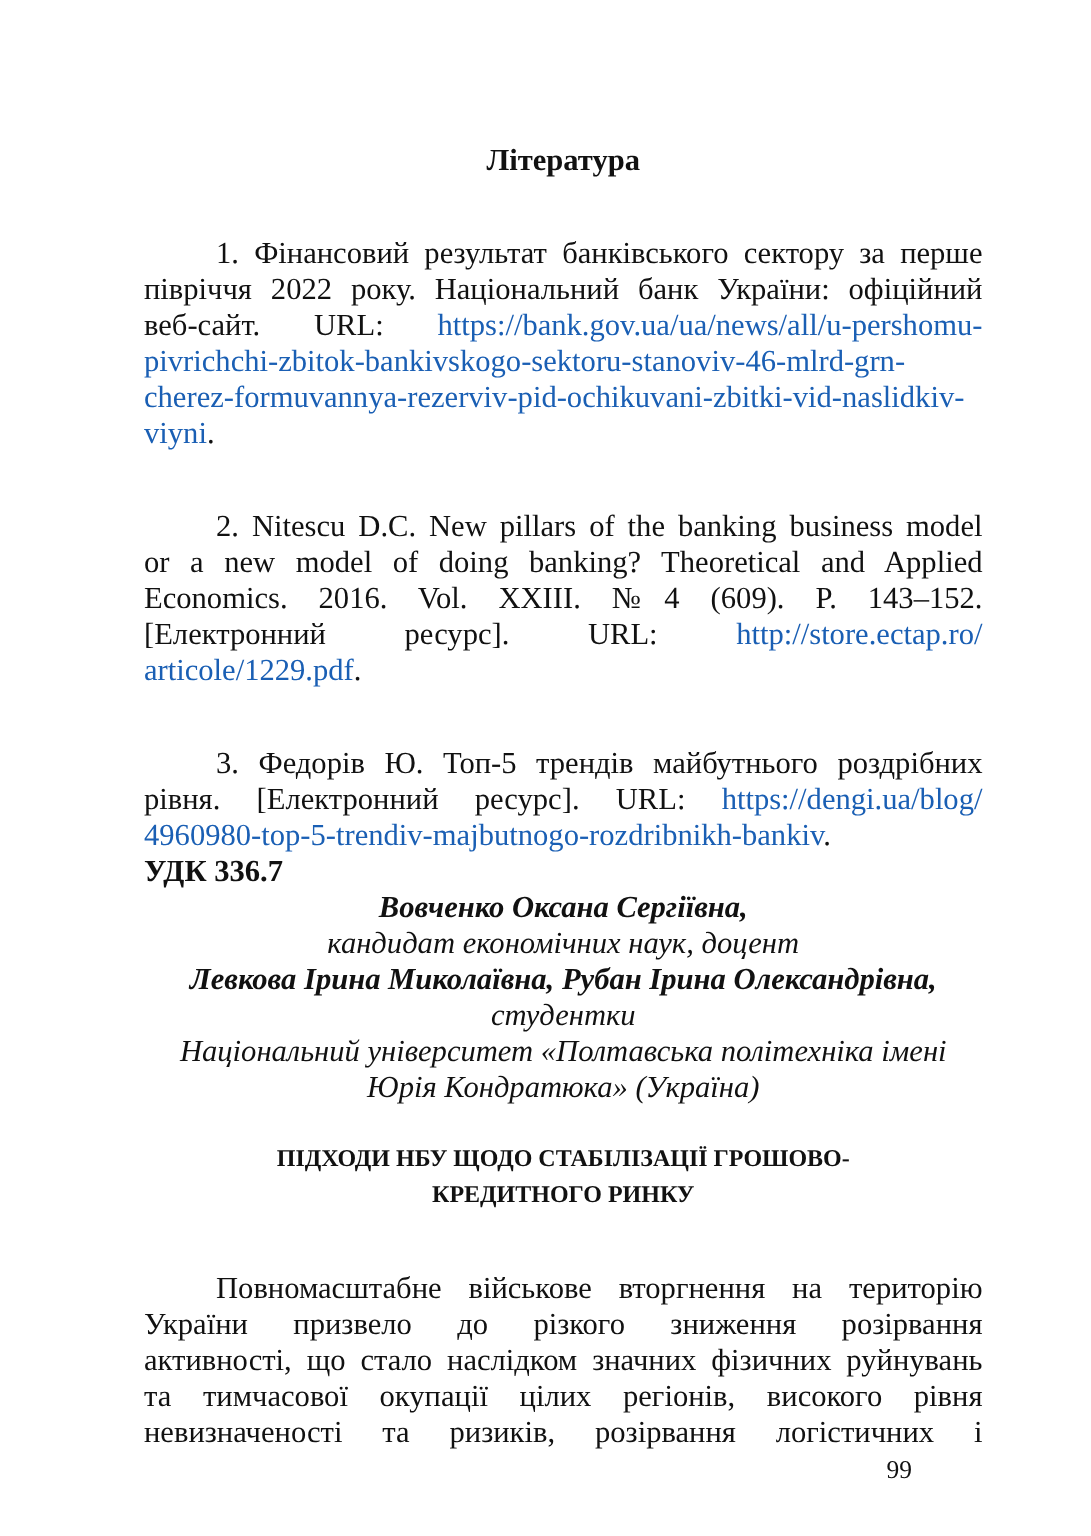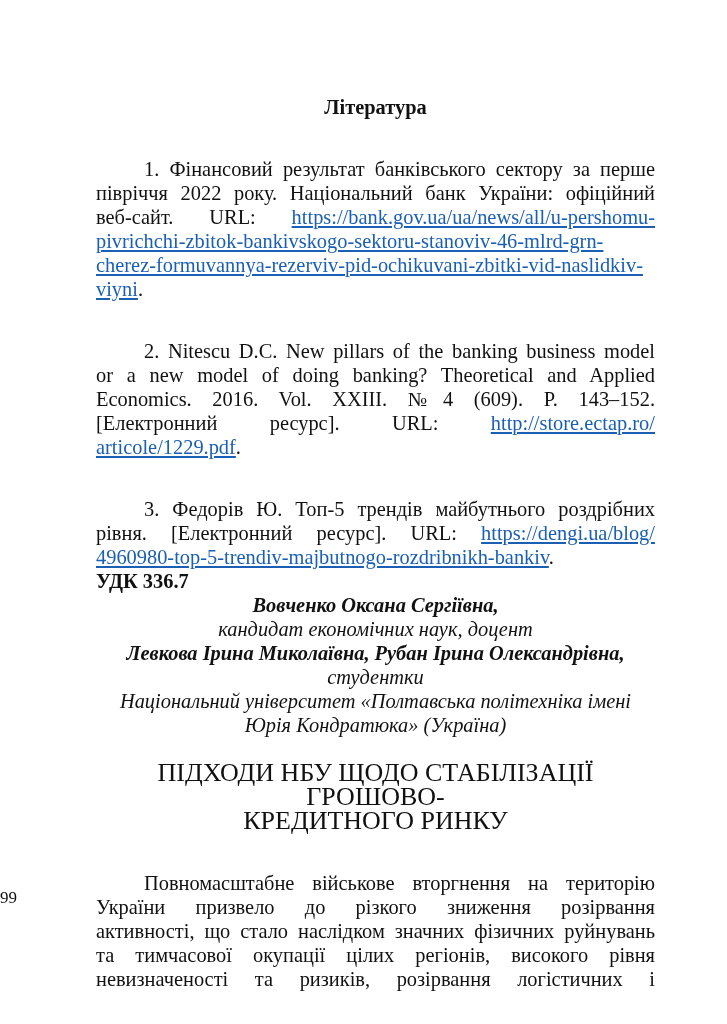--- a/index.html
+++ b/index.html
@@ -3,27 +3,27 @@
 <meta charset="utf-8">
 <style>
   html, body { margin: 0; padding: 0; background: #ffffff; }
   body { width: 727px; height: 1024px; position: relative; overflow: hidden;
          font-family: "Liberation Serif", "DejaVu Serif", serif; color: #111; }
   .page { position: absolute; left: 96px; top: 95px; width: 559px; font-size: 20.4px; line-height: 24px; }
   .center { text-align: center; }
   .indent { text-indent: 48px; margin-top: 38px; }
   .bold { font-weight: bold; }
   .italic { font-style: italic; }
-  a.link { color: #1a5fb4; text-decoration: underline; text-underline-offset: 2px; }
+  a.link { color: #1a5fb4; text-underline-offset: 2px; }
   .sp-top-big { }
   .sp-title { margin-top: 24px; }
   .sp-body { margin-top: 24px; }
   .justify-all { text-align: justify; text-align-last: justify; }
-  .pagenum { position: absolute; left: 0; width: 608px; top: 888px; text-align: left; font-size: 17px; }
-  .title { font-size: 26px; line-height: 24px; }
+  .pagenum { position: absolute; left: 0; width: 608px; top: 970px; text-align: right; font-size: 17px; }
+  .title { font-size: 16px; line-height: 24px; font-weight: bold; }
 </style>
 </head>
 <body>
 
 <div class="page">
 
   <div class="center bold">Література</div>
 
   <div>
     <div class="justify-all indent">1. Фінансовий результат банківського сектору за перше</div>

